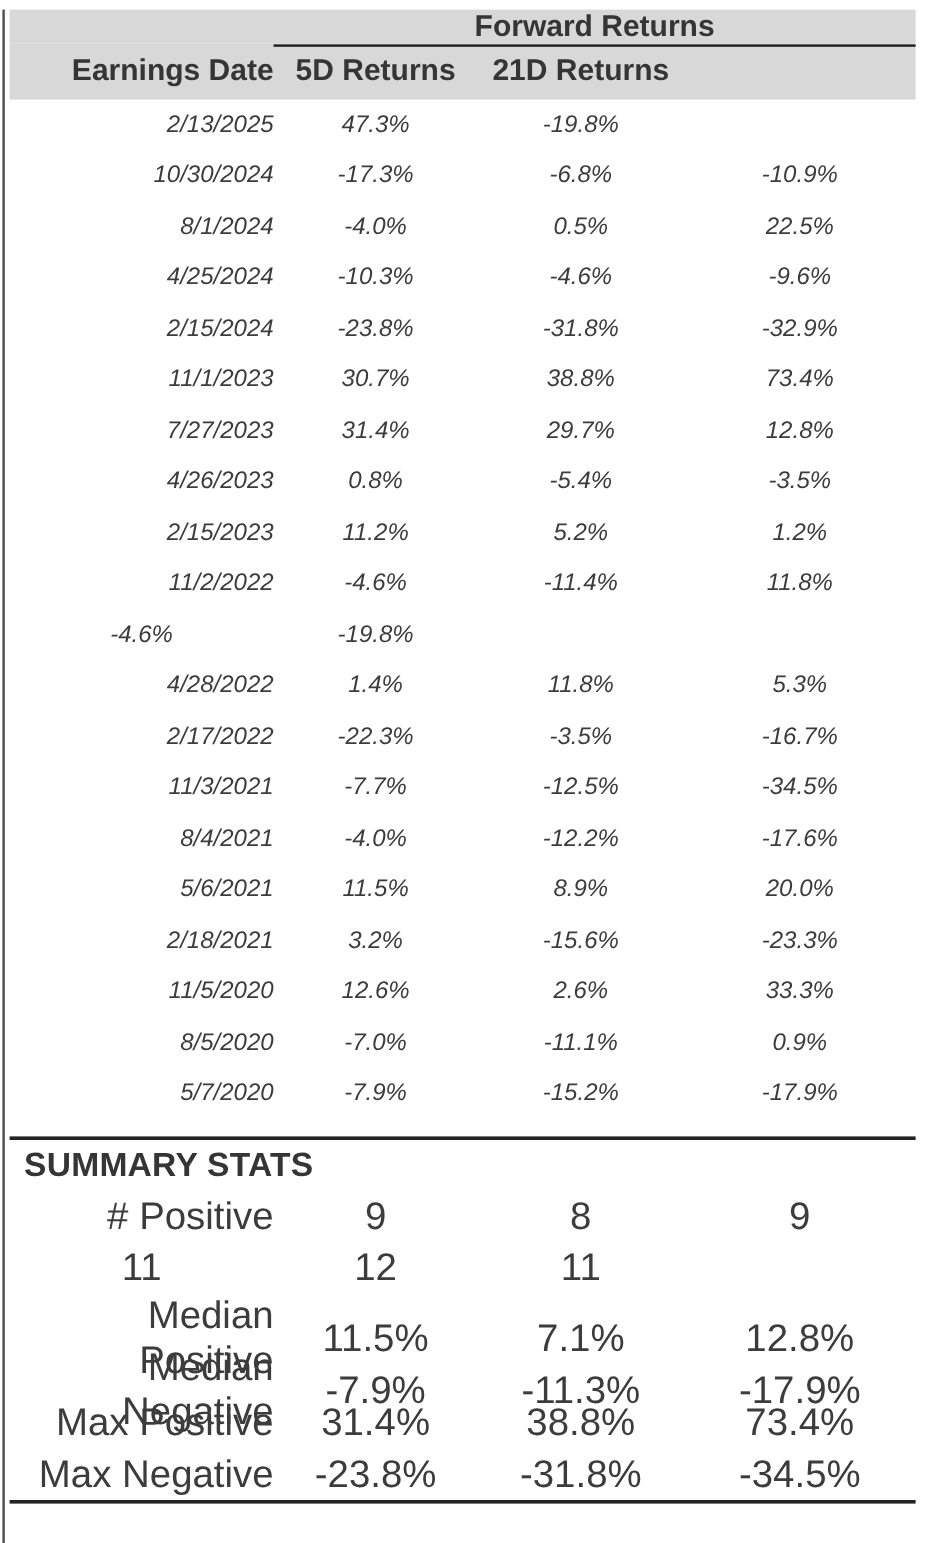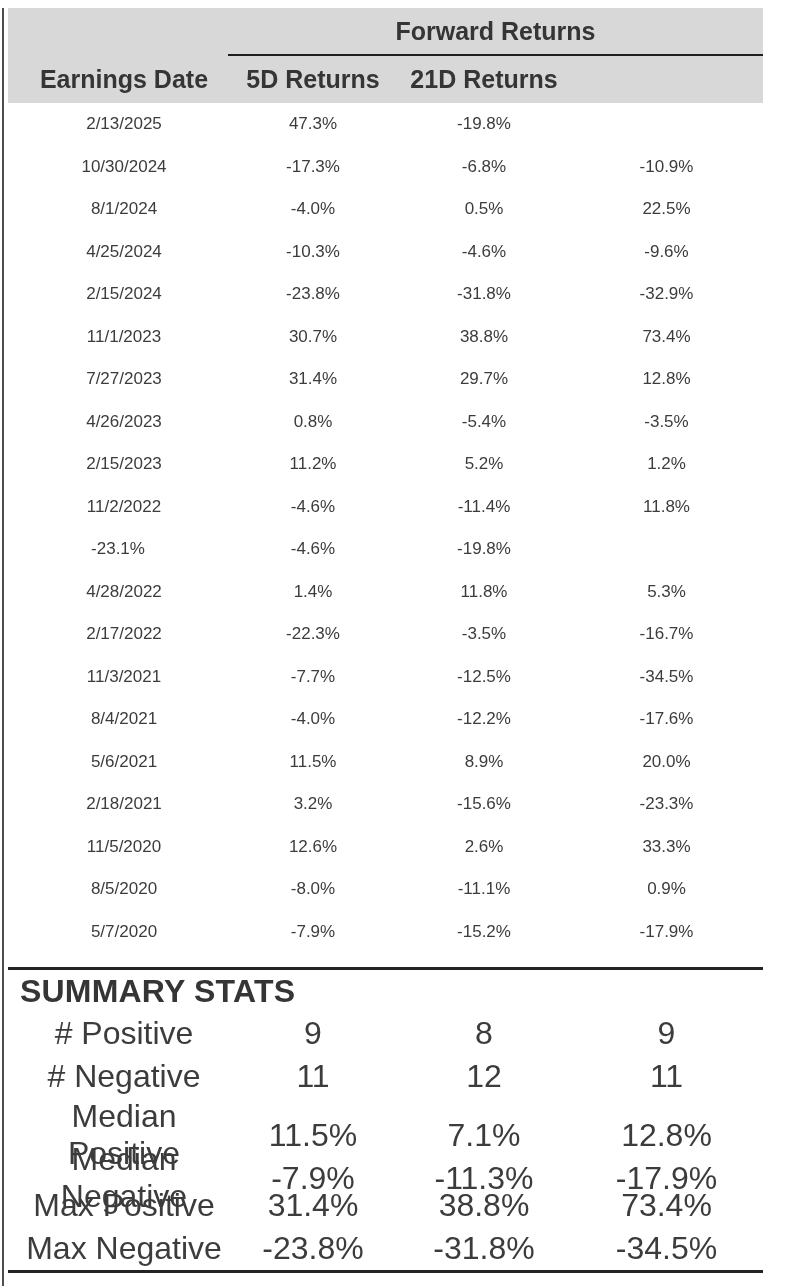--- a/index.html
+++ b/index.html
@@ -18,38 +18,38 @@
     border-left: 2px solid #4d4d4d;
     padding-left: 4px;
   }
   .tbl { width: 755px; }
   .grid-row {
     display: grid;
     grid-template-columns: 220px 170px 172px 193px;
     align-items: center;
   }
   
-  .group-row { height: 48px; background: #d8d8d8; display: grid; grid-template-columns: 220px 535px; }
+  .group-row { height: 28px; background: #d8d8d8; display: grid; grid-template-columns: 220px 535px; }
   .group-cell {
     height: 100%;
     display: flex; align-items: center; justify-content: center;
     border-bottom: 2px solid #1e1e1e;
     font-weight: bold; font-size: 25px; color: #353535;
   }
   .colhead-row { height: 47px; background: #d8d8d8; font-weight: bold; font-size: 25px; color: #353535; }
-  .cell-left { text-align: center; padding-left: 12px; }
+  .cell-left { text-align: right; padding-left: 12px; }
   .cell-center { text-align: center; }
   
-  .trow { height: 42.5px; font-size: 17px; }
+  .trow { height: 42.5px; font-size: 20px; font-style: italic; }
   .srow { height: 43px; font-size: 32px; }
   .spacer { height: 14px; }
   .divider { height: 3px; background: #232323; width: 755px; }
   .summary-head-row { height: 42px; display: flex; align-items: center; }
   .summary-head {
-    font-weight: bold; font-size: 32px; color: #353535;
+    font-weight: bold; font-size: 28px; color: #353535;
     padding-left: 12px; letter-spacing: 0.2px;
   }
 </style>
 </head>
 <body>
 
 <div class="sheet">
   <div class="tbl">
 
     <div class="group-row">
@@ -117,21 +117,20 @@
           <div class="cell-center">5.2%</div>
           <div class="cell-center">1.2%</div>
         </div>
         <div class="grid-row trow">
           <div class="cell-left">11/2/2022</div>
           <div class="cell-center">-4.6%</div>
           <div class="cell-center">-11.4%</div>
           <div class="cell-center">11.8%</div>
         </div>
         <div class="grid-row trow">
-          <div class="cell-center">-23.1%</div>
           <div class="cell-center">-4.6%</div>
           <div class="cell-center">-19.8%</div>
         </div>
         <div class="grid-row trow">
           <div class="cell-left">4/28/2022</div>
           <div class="cell-center">1.4%</div>
           <div class="cell-center">11.8%</div>
           <div class="cell-center">5.3%</div>
         </div>
         <div class="grid-row trow">
@@ -165,21 +164,21 @@
           <div class="cell-center">-23.3%</div>
         </div>
         <div class="grid-row trow">
           <div class="cell-left">11/5/2020</div>
           <div class="cell-center">12.6%</div>
           <div class="cell-center">2.6%</div>
           <div class="cell-center">33.3%</div>
         </div>
         <div class="grid-row trow">
           <div class="cell-left">8/5/2020</div>
-          <div class="cell-center">-8.0%</div>
+          <div class="cell-center">-7.0%</div>
           <div class="cell-center">-11.1%</div>
           <div class="cell-center">0.9%</div>
         </div>
         <div class="grid-row trow">
           <div class="cell-left">5/7/2020</div>
           <div class="cell-center">-7.9%</div>
           <div class="cell-center">-15.2%</div>
           <div class="cell-center">-17.9%</div>
         </div>
       </div>
@@ -192,21 +191,20 @@
     </div>
 
     <div id="summary-rows">
         <div class="grid-row srow">
           <div class="cell-left"># Positive</div>
           <div class="cell-center">9</div>
           <div class="cell-center">8</div>
           <div class="cell-center">9</div>
         </div>
         <div class="grid-row srow">
-          <div class="cell-left"># Negative</div>
           <div class="cell-center">11</div>
           <div class="cell-center">12</div>
           <div class="cell-center">11</div>
         </div>
         <div class="grid-row srow">
           <div class="cell-left">Median Positive</div>
           <div class="cell-center">11.5%</div>
           <div class="cell-center">7.1%</div>
           <div class="cell-center">12.8%</div>
         </div>

